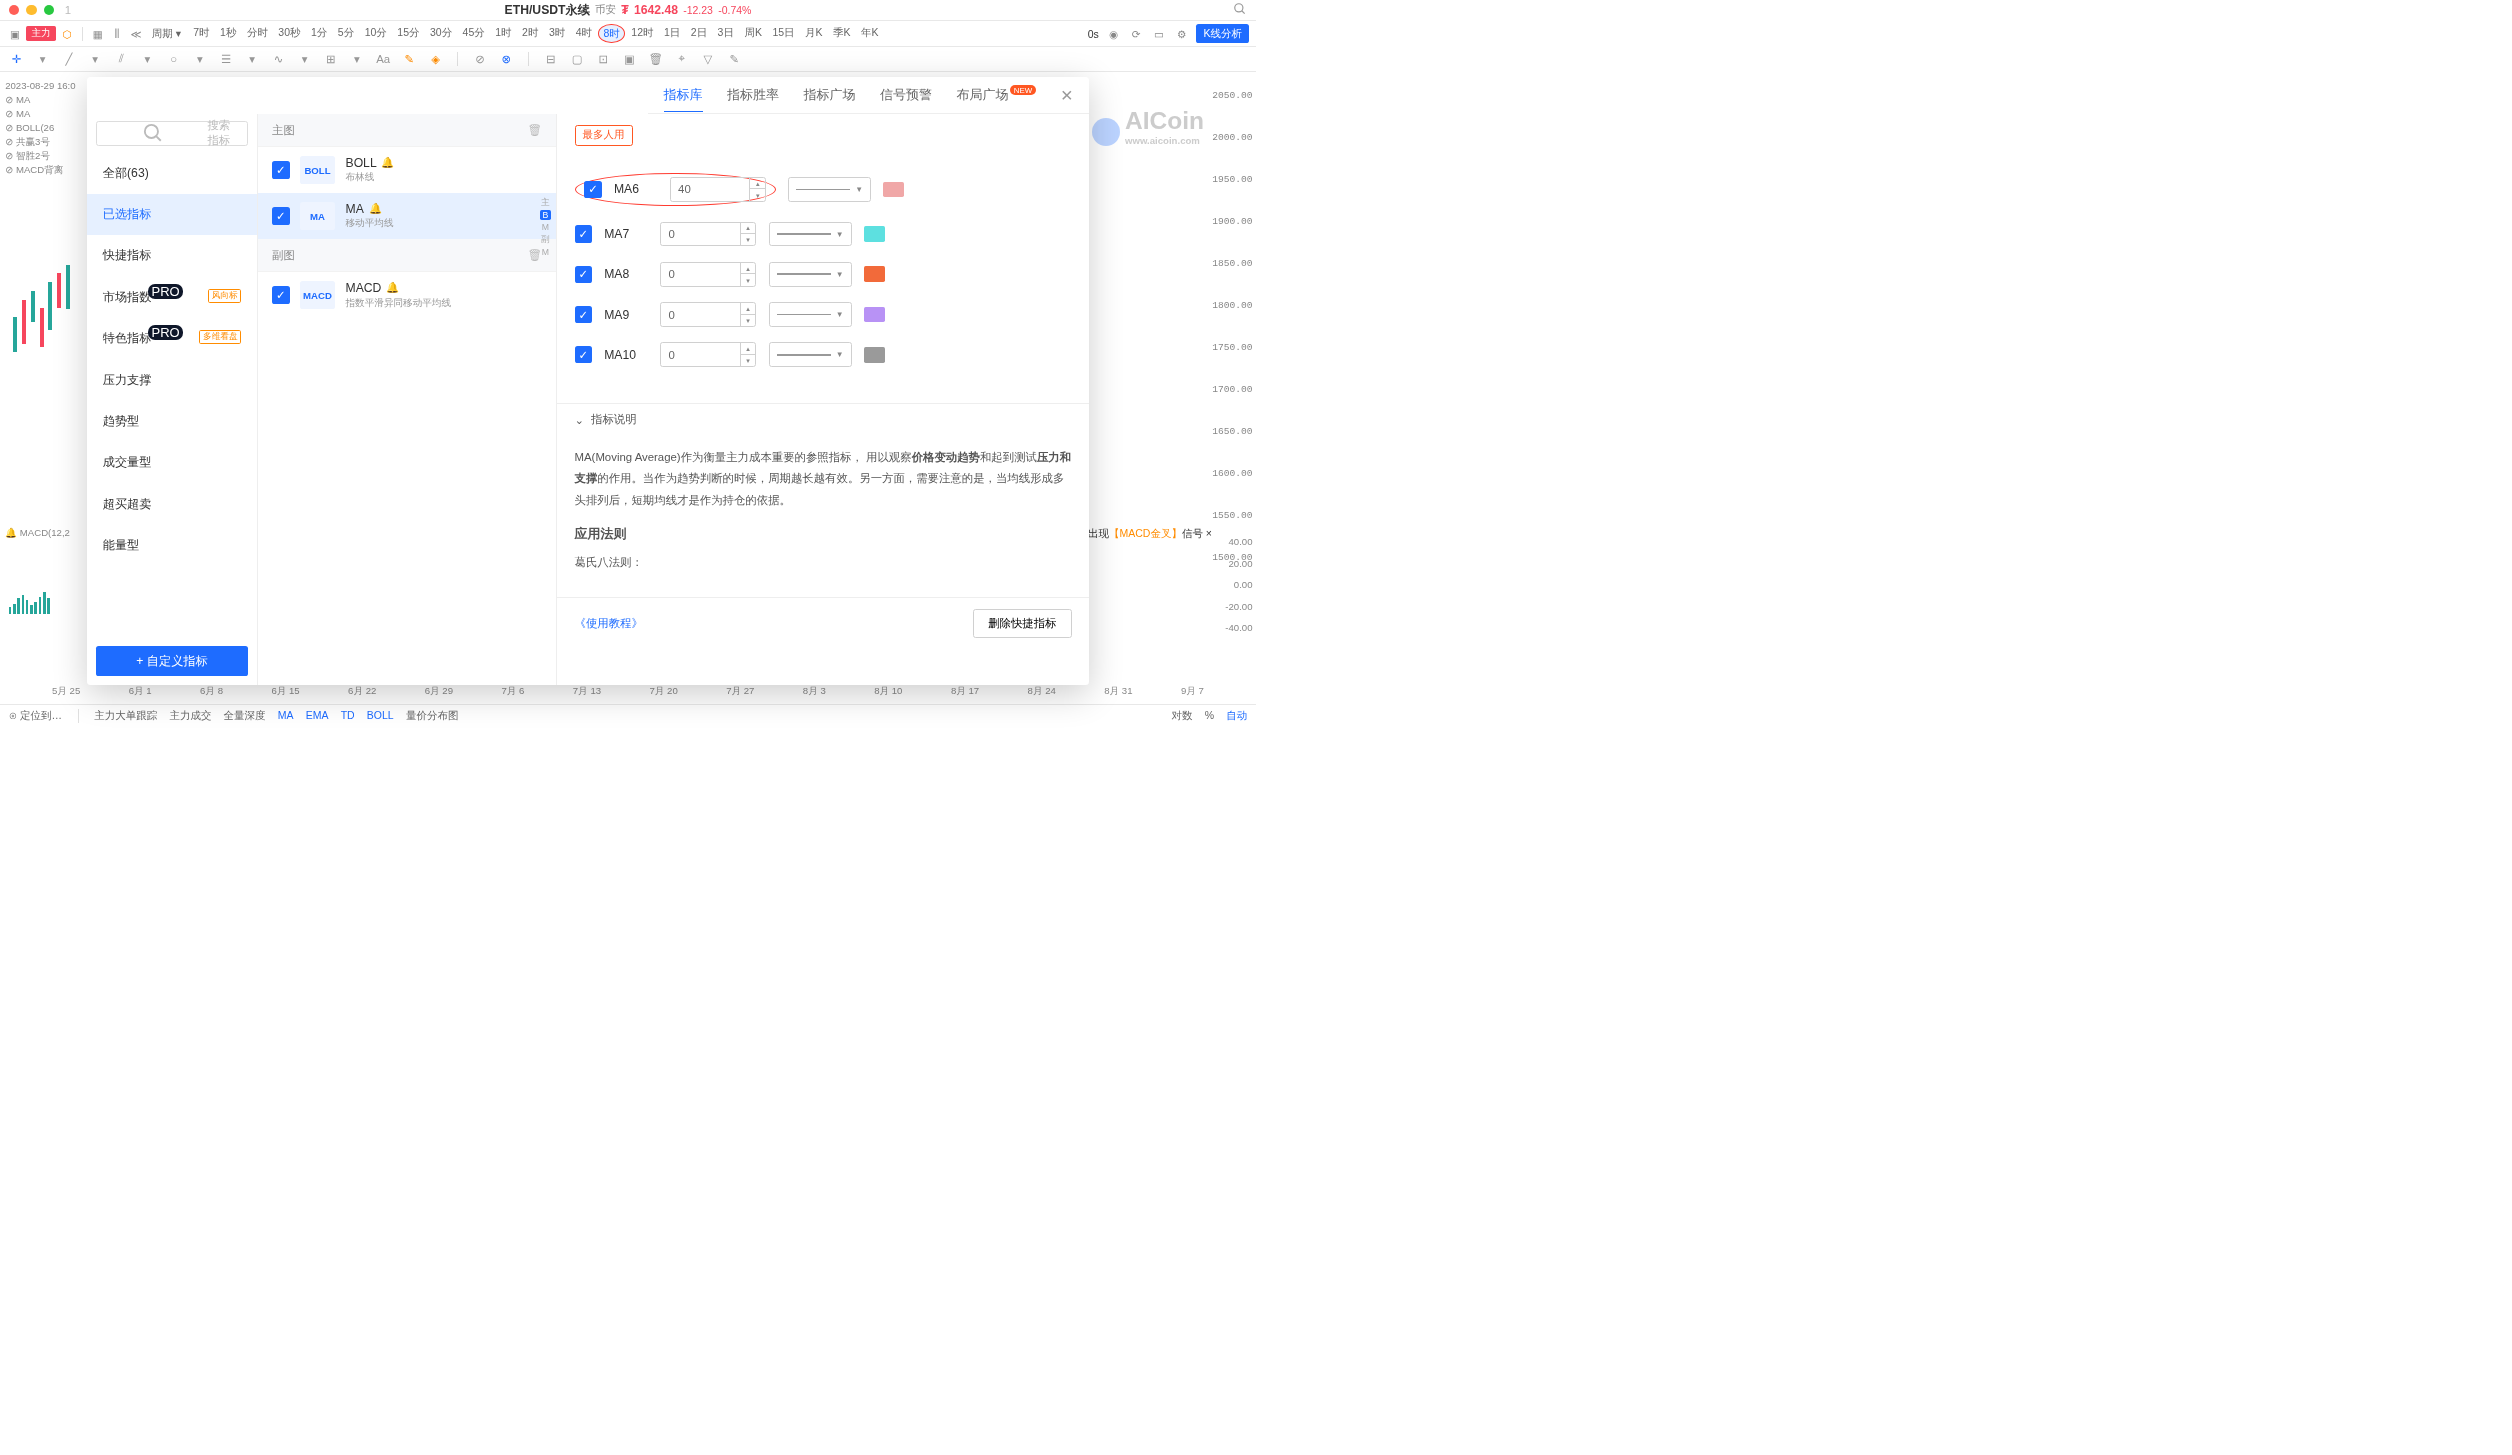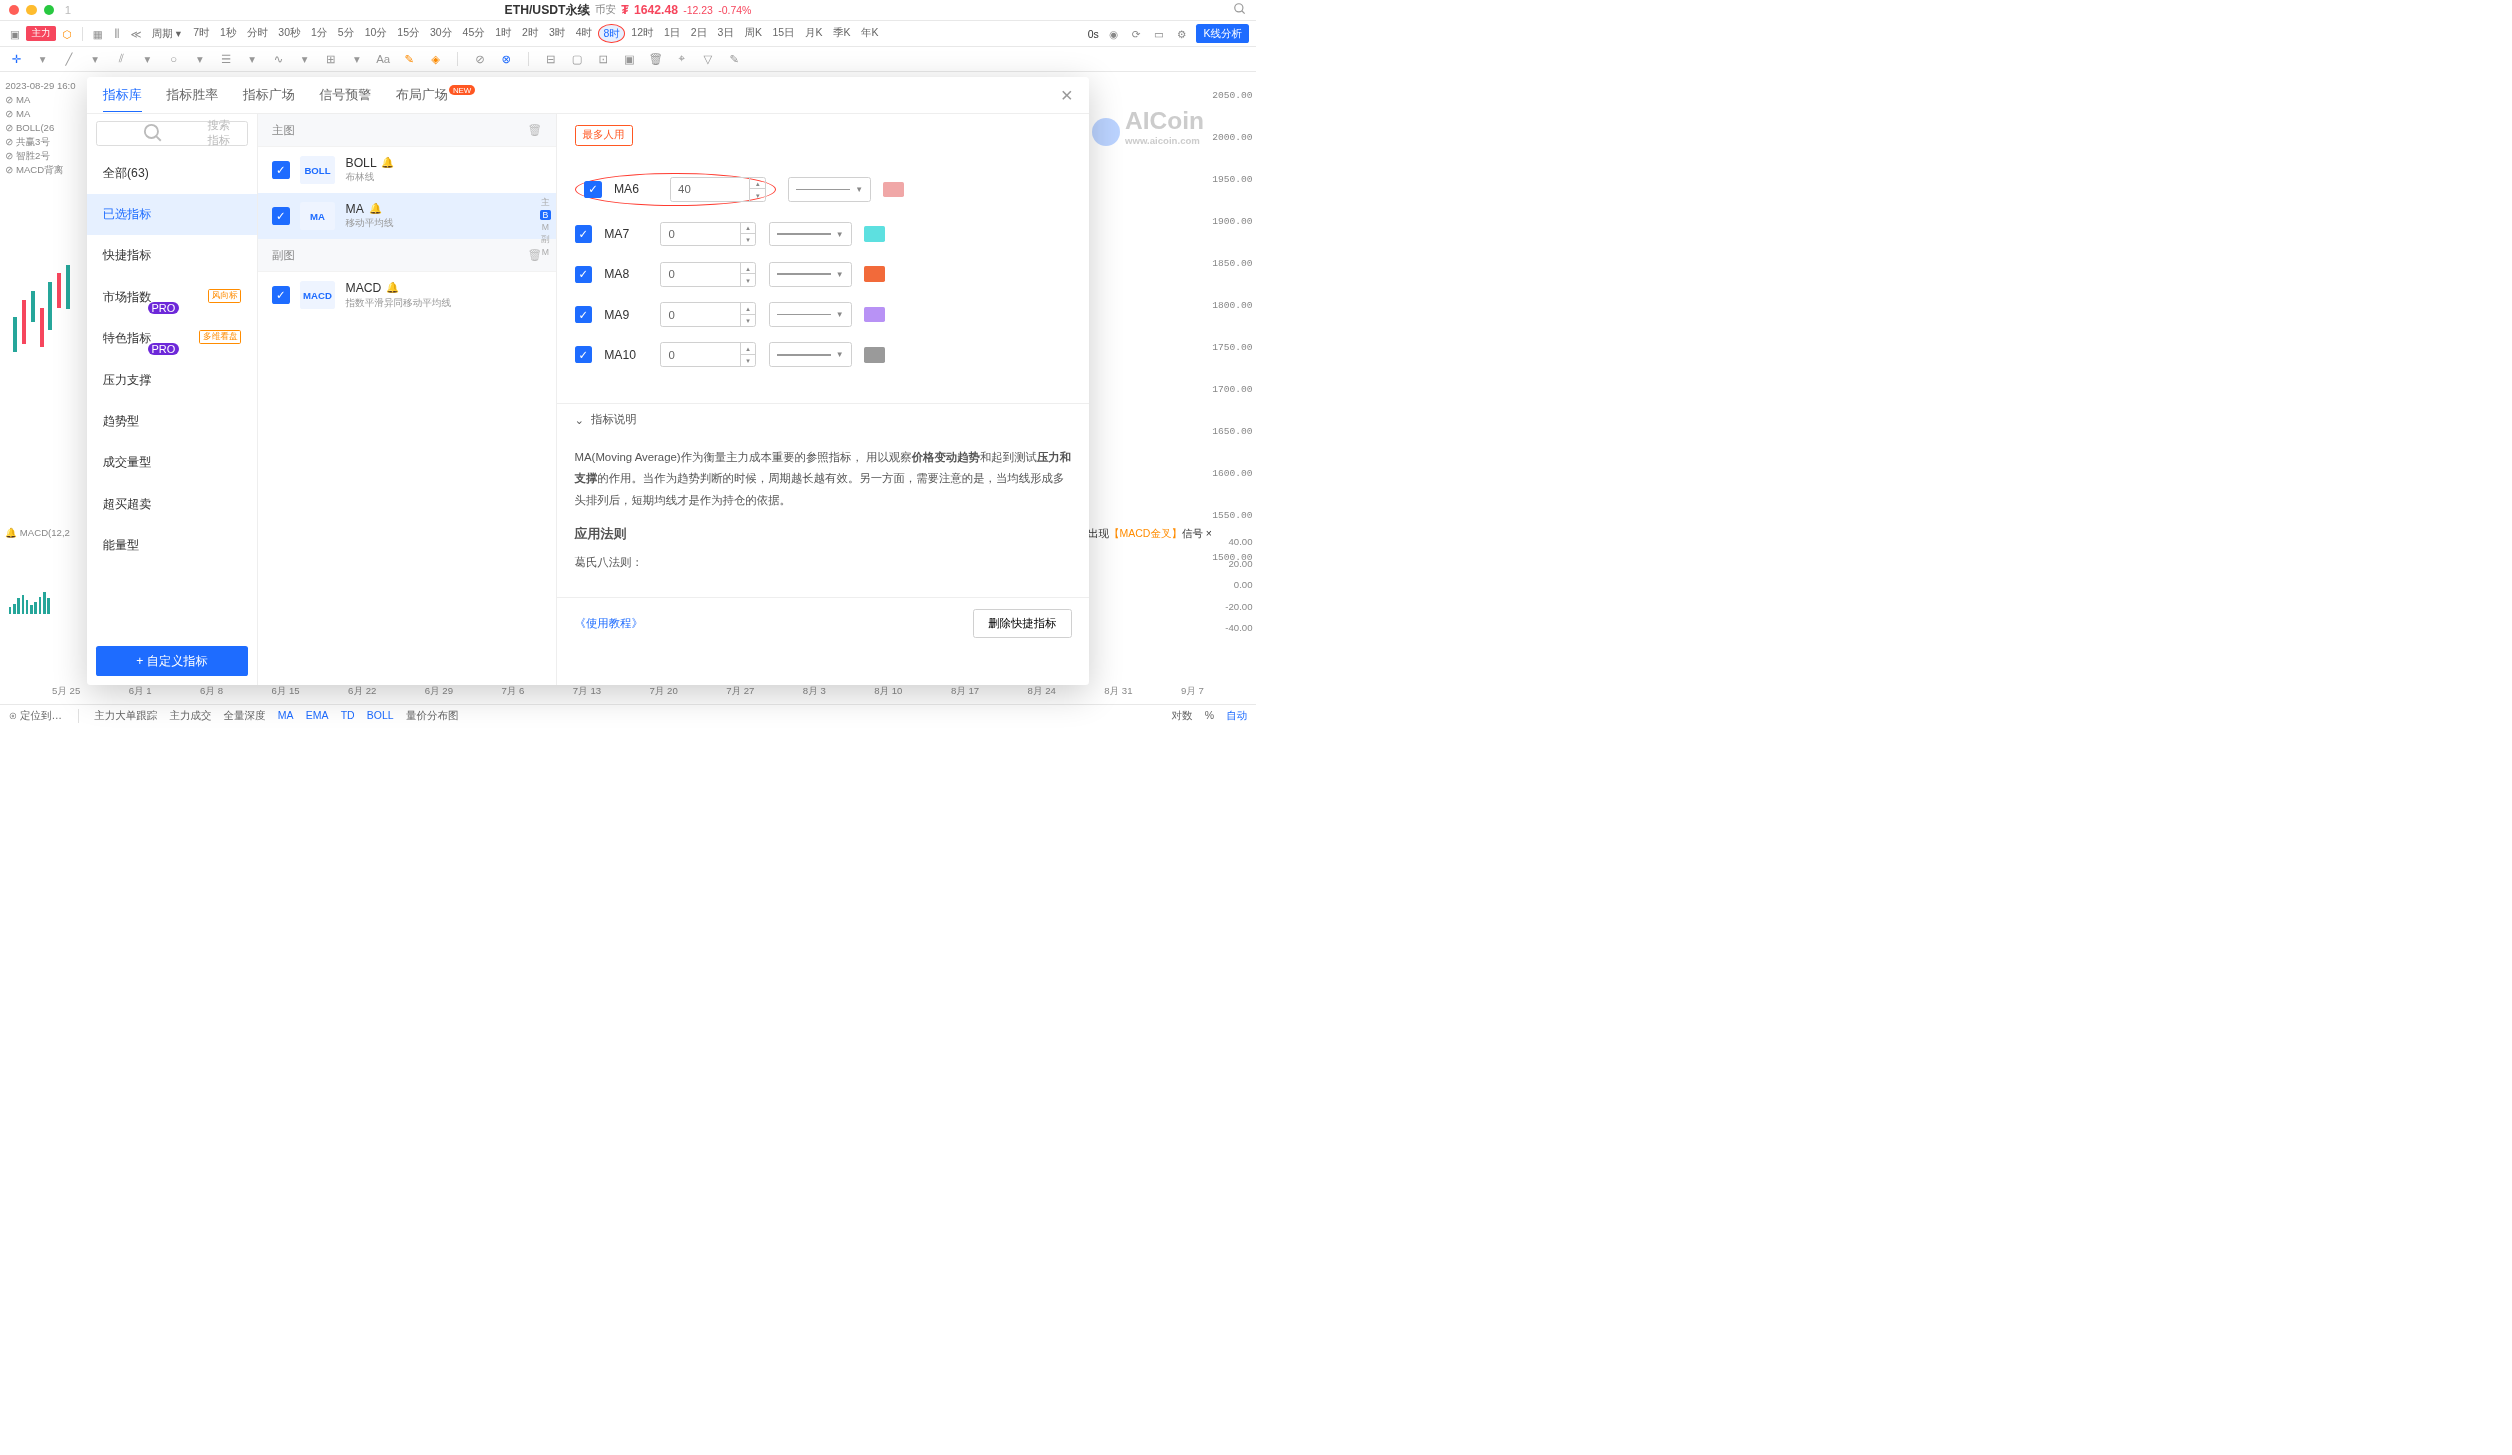--- a/index.html
+++ b/index.html
@@ -34,35 +34,35 @@
 .y-axis { position: absolute; right: 3.5px; top: 17.5px; display: flex; flex-direction: column; gap: 31px; font-size: 9.6px; color: #888; text-align: right; font-family: Liberation Mono, monospace; }
 .watermark { position: absolute; right: 52px; top: 35px; font-size: 24.5px; color: #ccc; font-weight: 600; display: flex; align-items: flex-end; gap: 5.2px; }
 .wm-ic { width: 28px; height: 28px; border-radius: 50%; background: #1e6cff; opacity: 0.3; }
 .x-axis { position: absolute; bottom: 5.2px; left: 52px; right: 52px; display: flex; justify-content: space-between; font-size: 9.6px; color: #888; }
 .macd-lbl { position: absolute; left: 5.2px; top: 455px; font-size: 9.6px; color: #888; }
 .macd-axis { position: absolute; right: 3.5px; top: 464px; display: flex; flex-direction: column; gap: 10.5px; font-size: 9.6px; color: #888; text-align: right; }
 .sig-banner { position: absolute; right: 44px; top: 455px; font-size: 10.5px; }
 .sig-banner .orange { color: #ff8c00; }
 
 
-.modal { position: absolute; top: 77px; left: 87px; width: 1002px; height: 608px; background: #fff; box-shadow: 0 8.7px 35px rgba(0,0,0,0.2); border-radius: 3.5px; z-index: 100; display: flex; flex-direction: column; }
+.modal { position: absolute; top: 77px; left: 87px; width: 1002px; height: 608px; background: #fff; box-shadow: 0 8.7px 35px rgba(0,0,0,0.2); border-radius: 3.5px; z-index: 100; display: flex; flex-direction: column; align-items: flex-end; }
 .modal-tabs { display: flex; align-items: center; padding: 0 15.7px; height: 37px; gap: 24.5px; border-bottom: 0.9px solid #eee; }
 .mtab { font-size: 13px; color: #666; cursor: pointer; padding: 7px 0; position: relative; }
 .mtab-sel { color: #1e6cff; border-bottom: 1.7px solid #1e6cff; }
 .new-badge { background: #ff5722; color: #fff; font-size: 7.9px; padding: 0.9px 3.5px; border-radius: 5.2px; margin-left: 1.7px; vertical-align: top; }
 .close-x { margin-left: auto; font-size: 15.7px; color: #999; cursor: pointer; }
 
 .modal-body { flex: 1; display: flex; overflow: hidden; }
 .m-left { width: 171px; border-right: 0.9px solid #eee; display: flex; flex-direction: column; }
 .search-wrap { padding: 7px 8.7px; }
 .search-box { width: 100%; height: 24.5px; border: 0.9px solid #ddd; border-radius: 2.6px; padding: 0 7px; display: flex; align-items: center; gap: 5.2px; color: #bbb; }
 .cat-list { flex: 1; overflow-y: auto; }
 .cat-item { padding: 12.2px 15.7px; font-size: 12.2px; color: #333; cursor: pointer; position: relative; }
 .cat-sel { background: #e6f0ff; color: #1e6cff; }
-.cat-badge { background: #6d28d9; color: #fff; font-size: 11px; padding: 0 3.5px; border-radius: 7px; position: absolute; top: 25px; }
+.cat-badge { background: #0f172a; color: #fff; font-size: 13px; padding: 0 3.5px; border-radius: 7px; position: absolute; top: 7px; }
 .cat-tag { font-size: 8.7px; color: #ff8c00; border: 0.9px solid #ff8c00; padding: 0 2.6px; border-radius: 1.7px; float: right; }
 .custom-btn-wrap { padding: 8.7px; }
 .custom-btn { width: 100%; height: 30px; background: #1e6cff; color: #fff; border: none; border-radius: 2.6px; cursor: pointer; font-size: 12.2px; }
 
 .m-mid { width: 299px; border-right: 0.9px solid #eee; }
 .sect-head { height: 33px; display: flex; align-items: center; padding: 0 14px; font-size: 11.4px; color: #888; border-bottom: 0.9px solid #f2f2f2; }
 .sect-head-main { background: #f7f8fa; justify-content: space-between; }
 .sect-del { color: #bbb; cursor: pointer; }
 .ind-row { display: flex; align-items: center; padding: 8.7px 14px; gap: 10.5px; cursor: pointer; position: relative; }
 .ind-row-sel { background: #e6f0ff; }

